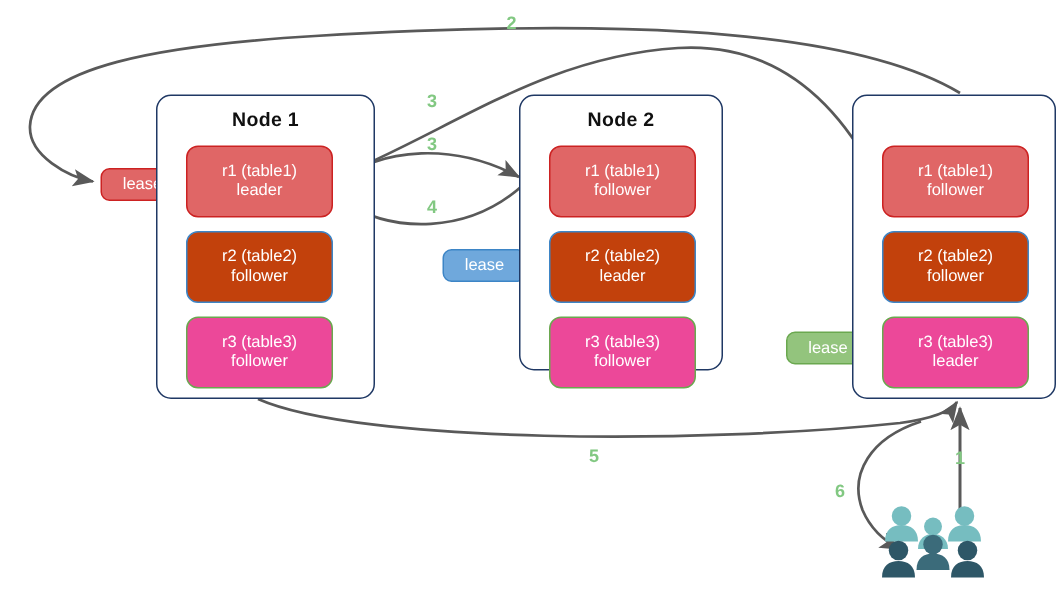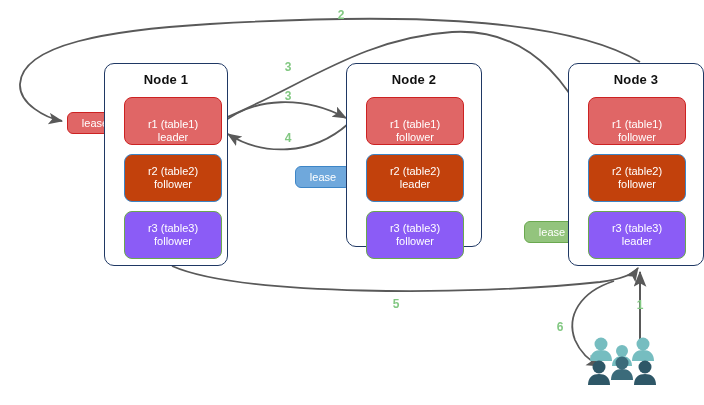--- a/index.html
+++ b/index.html
@@ -32,23 +32,23 @@
   .replica{
     position:absolute;
     box-sizing:border-box;
     border-radius:8px;
     display:flex;align-items:center;justify-content:center;
     text-align:center;
     color:#ffffff;
     font-size:11px;
     line-height:13px;
   }
-  .r-red{background:#e06666;border:1.4px solid #cc2222;align-items:flex-end;}
+  .r-red{background:#e06666;border:1.4px solid #cc2222;}
   .r-blue{background:#c2410c;border:1.4px solid #3d85c6;}
-  .r-green{background:#8b5cf6;border:1.4px solid #6aa84f;}
+  .r-green{background:#ec4899;border:1.4px solid #6aa84f;}
 
   
   .lease{
     position:absolute;
     box-sizing:border-box;
     border-radius:6px;
     display:flex;align-items:center;justify-content:center;
     color:#ffffff;font-size:11px;margin-left:19px;
   }
   .lease.l-red{background:#e06666;border:1.4px solid #cc2222;}
@@ -105,21 +105,21 @@
   <div class="lease l-red" style="left:48px;top:112px;width:56px;height:22px;">
     <span>lease</span>
   </div>
   <div class="lease l-blue" style="left:276px;top:166px;width:56px;height:22px;">
     <span>lease</span>
   </div>
   <div class="lease l-green" style="left:505px;top:221px;width:56px;height:22px;">
     <span>lease</span>
   </div>
 
-  <div class="node" style="left:104px;top:63px;width:124px;height:203px;">
+  <div class="node" style="left:104px;top:63px;width:146px;height:203px;">
     <div class="node-title">Node 1</div>
     <div class="replica r-red" style="left:19px;top:33px;width:98px;height:48px;">
       <div>
         <div>r1 (table1)</div>
         <div>leader</div>
       </div>
     </div>
     <div class="replica r-blue" style="left:19px;top:90px;width:98px;height:48px;">
       <div>
         <div>r2 (table2)</div>
@@ -150,21 +150,20 @@
     </div>
     <div class="replica r-green" style="left:19px;top:147px;width:98px;height:48px;">
       <div>
         <div>r3 (table3)</div>
         <div>follower</div>
       </div>
     </div>
   </div>
 
   <div class="node" style="left:568px;top:63px;width:136px;height:203px;">
-    <div class="node-title">Node 3</div>
     <div class="replica r-red" style="left:19px;top:33px;width:98px;height:48px;">
       <div>
         <div>r1 (table1)</div>
         <div>follower</div>
       </div>
     </div>
     <div class="replica r-blue" style="left:19px;top:90px;width:98px;height:48px;">
       <div>
         <div>r2 (table2)</div>
         <div>follower</div>

